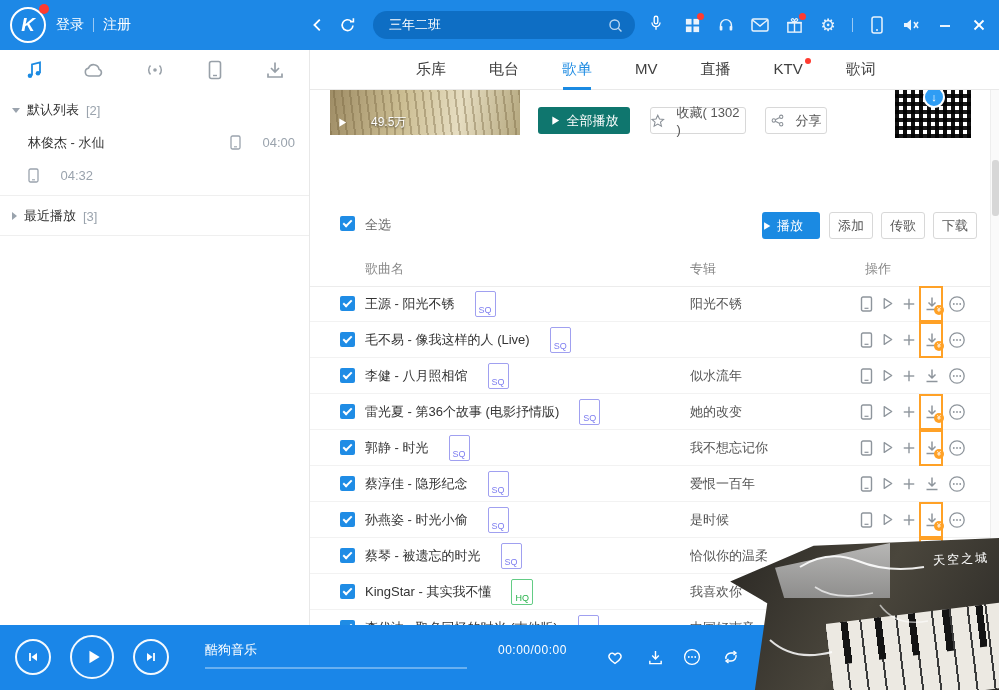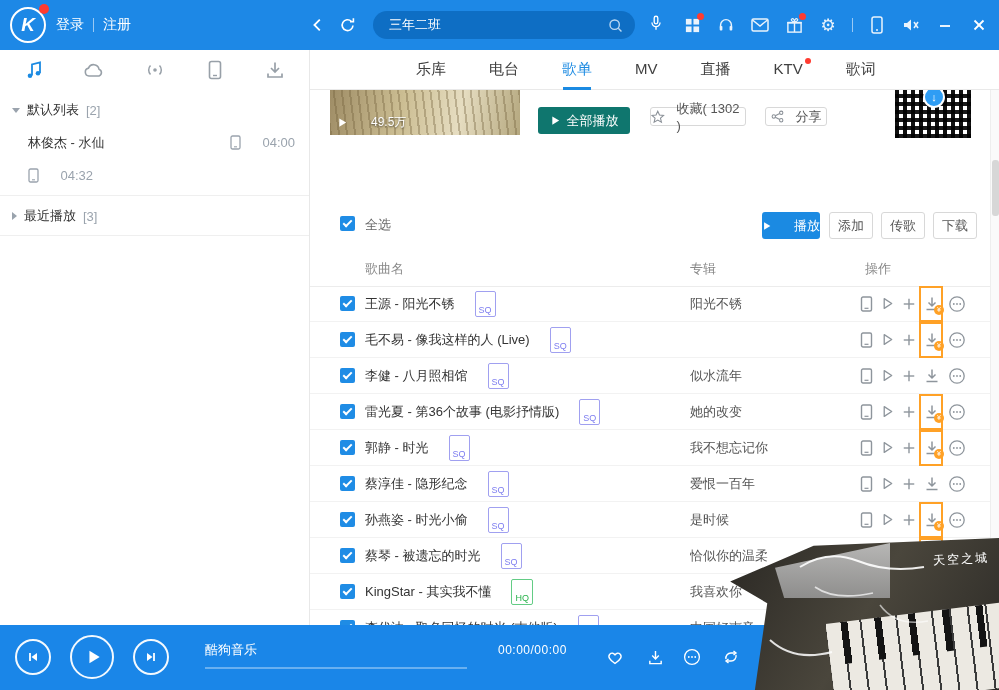--- a/index.html
+++ b/index.html
@@ -50,21 +50,21 @@
   
   .content{position:absolute;left:310px;top:90px;width:680px;height:535px;overflow:hidden;background:#fff}
   .cover{position:absolute;left:20px;top:0;width:190px;height:45px;
          background:linear-gradient(100deg,#9f8d66,#ccbe93 38%,#e6ddc1 68%,#b5a87f);cursor:pointer}
   .cover::after{content:"";position:absolute;inset:0;
          background:repeating-linear-gradient(83deg,rgba(110,92,55,.35) 0 2px,transparent 2px 8px)}
   .playcount{position:absolute;left:7px;bottom:4px;display:flex;align-items:flex-end;gap:23px;color:#fff;font-size:12px;
              text-shadow:0 1px 2px rgba(0,0,0,.6);z-index:2}
   .btn-playall{position:absolute;left:228px;top:17px;width:92px;height:27px;background:#0f766e;border-radius:3px;
                color:#fff;font-size:13px;display:flex;align-items:center;justify-content:center;gap:6px;cursor:pointer}
-  .btn-outline{position:absolute;top:17px;height:19px;border:1px solid #d8d8d8;border-radius:3px;background:#fff;
+  .btn-outline{position:absolute;top:17px;height:27px;border:1px solid #d8d8d8;border-radius:3px;background:#fff;
                color:#555;font-size:13px;display:flex;align-items:center;justify-content:center;gap:12px;
                box-sizing:border-box;cursor:pointer}
   .btn-fav{left:340px;width:96px}
   .btn-share{left:455px;width:62px}
   .qr{position:absolute;right:19px;top:-6px;width:76px;height:54px;
       background:repeating-linear-gradient(0deg,rgba(0,0,0,.9) 0 4px,transparent 4px 8px),
                  repeating-linear-gradient(90deg,#111 0 4px,#fff 4px 8px)}
   .qr-badge{position:absolute;left:28px;top:2px;width:18px;height:18px;border-radius:50%;background:#2f9df4;
             border:2px solid #fff;color:#fff;font-size:11px;display:flex;align-items:center;justify-content:center}
   .qr-badge::after{content:"↓"}
@@ -73,21 +73,21 @@
   .dtab{font-size:14px;color:#444;height:45px;line-height:44px;position:relative;cursor:pointer;white-space:nowrap}
   .dtab.active{color:#1b8ae2}
   .dtab.active::after{content:"";position:absolute;left:0;right:0;bottom:0;height:2px;background:#1b8ae2}
   .selrow{position:absolute;left:0;top:110px;width:100%;height:50px}
   .cb{width:15px;height:15px;background:#1f8ce5;border-radius:2px;position:relative;display:inline-block;cursor:pointer}
   .cb::after{content:"";position:absolute;left:3px;top:4px;width:7px;height:3px;
              border-left:2px solid #fff;border-bottom:2px solid #fff;transform:rotate(-45deg)}
   .selrow .cb{position:absolute;left:30px;top:16px}
   .sel-label{position:absolute;left:55px;top:16px;font-size:13px;color:#666}
   .btn-blue{position:absolute;right:170px;top:12px;width:58px;height:27px;background:#1b8ae2;border-radius:3px;
-            color:#fff;font-size:13px;display:flex;align-items:center;justify-content:space-between;gap:5px;cursor:pointer}
+            color:#fff;font-size:13px;display:flex;align-items:center;justify-content:flex-start;gap:5px;cursor:pointer}
   .btn-sm{position:absolute;top:12px;width:44px;height:27px;border:1px solid #d8d8d8;border-radius:3px;background:#fff;
           color:#555;font-size:13px;display:flex;align-items:center;justify-content:center;box-sizing:border-box;cursor:pointer}
   .badd{right:117px}.btrans{right:65px}.bdl{right:13px}
   .thead{position:absolute;left:0;top:162px;width:100%;height:34px;border-bottom:1px solid #ececec;
          font-size:13px;color:#888}
   .thead span{position:absolute;top:8px}
   .th-song{left:55px}.th-album{left:380px}.th-ops{left:555px}
   .rows{position:absolute;left:0;top:196px;width:100%}
   .row{position:relative;height:35px;border-bottom:1px solid #f2f2f2;font-size:13px;cursor:default}
   .row .cb{position:absolute;left:30px;top:10px}

